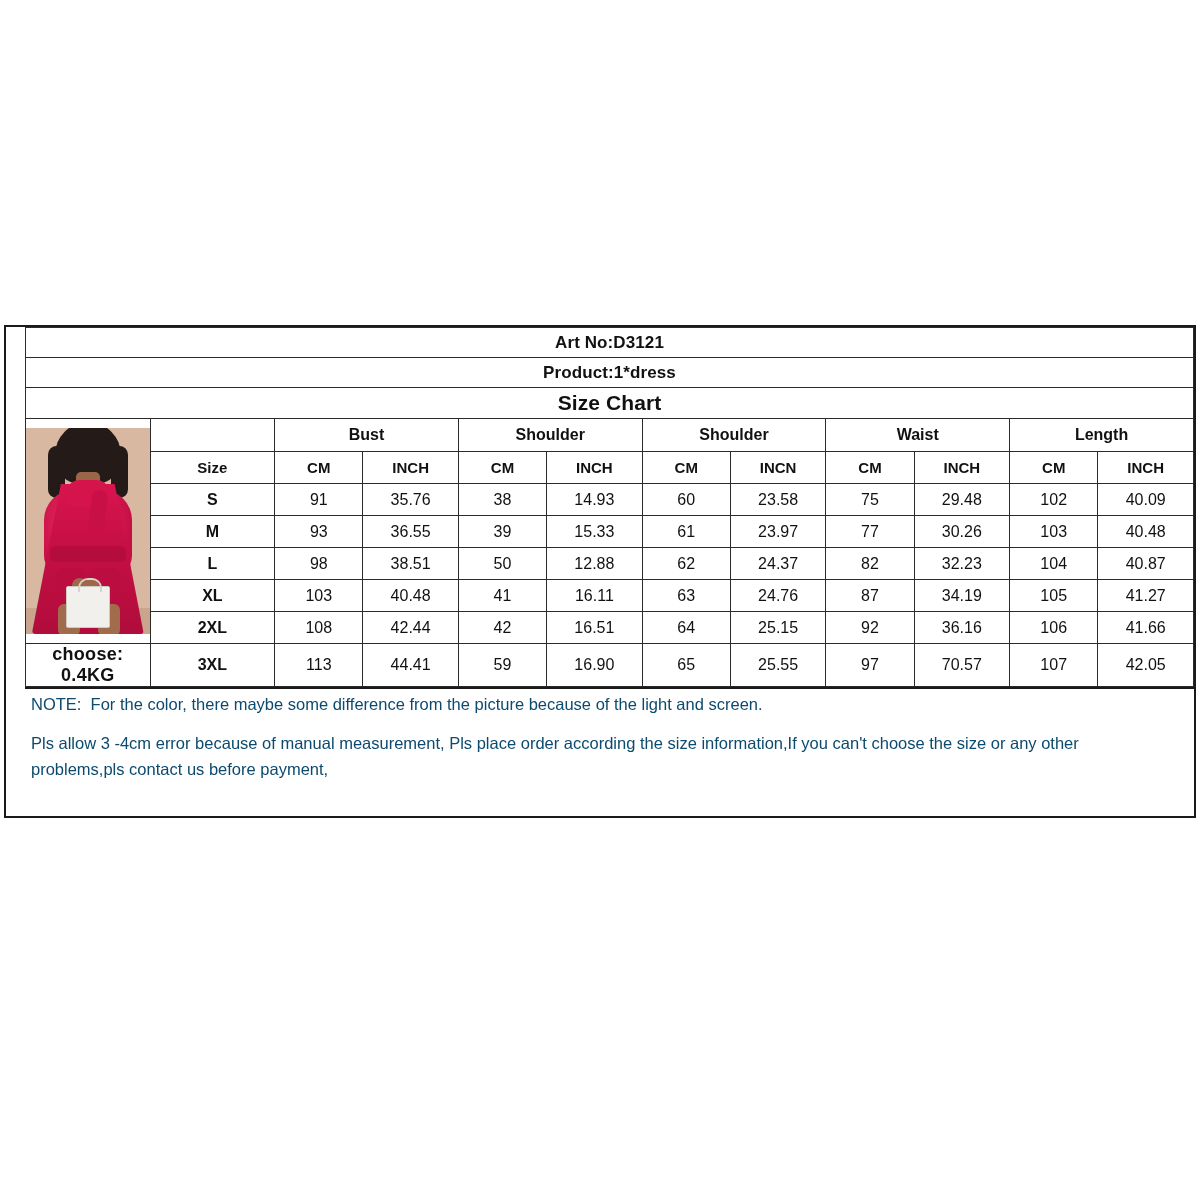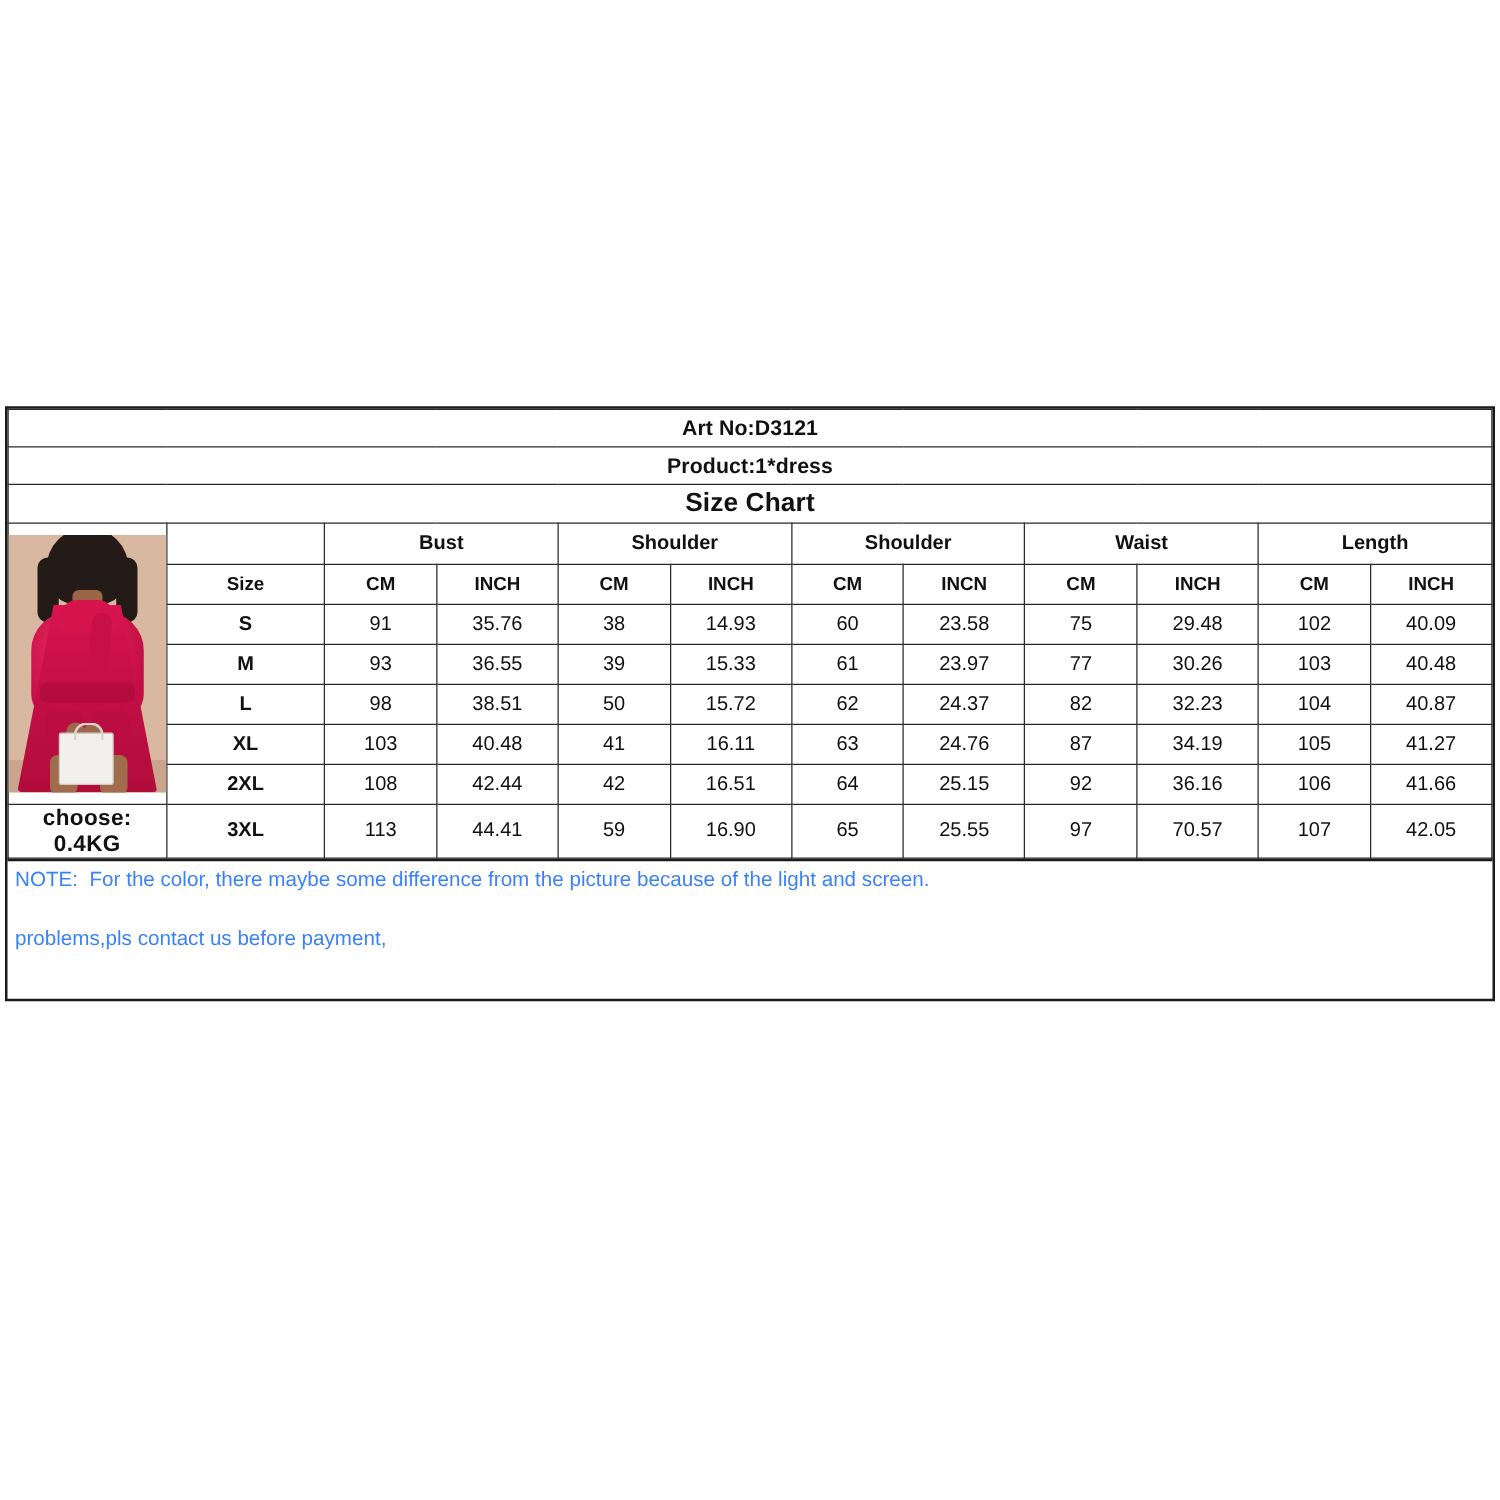--- a/index.html
+++ b/index.html
@@ -16,20 +16,21 @@
   }
 
   #sheet {
     position: absolute;
     left: 4px;
     top: 325px;
     width: 1192px;
     border: 2px solid #1a1a1a;
     box-sizing: border-box;
     background: #ffffff;
+    padding-left: 19px;
   }
 
   table.chart {
     border-collapse: collapse;
     width: 100%;
     table-layout: fixed;
   }
   table.chart td {
     border: 1px solid #2b2b2b;
     text-align: center;
@@ -101,21 +102,21 @@
   col.c-size   { width: 120px; }
   col.c-cm     { width: 85px;  }
   col.c-in     { width: 92px;  }
 
   
   .notes {
     border-top: 2px solid #1a1a1a;
     padding: 7px 6px 10px 6px;
     font-size: 16.5px;
     line-height: 1.05;
-    color: #3b82f6;
+    color: #0c4a6e;
   }
   .notes p {
     margin: 0 0 0 0;
     padding: 0;
     white-space: pre-wrap;
   }
   .notes .gap { height: 22px; }
   .notes .gap2 { height: 28px; }
   .notes .l2 { margin-top: 0; }
 
@@ -303,21 +304,21 @@
       <td class="num">30.26</td>
       <td class="num">103</td>
       <td class="num">40.48</td>
     </tr>
 
     <tr class="drow">
       <td class="size-cell">L</td>
       <td class="num">98</td>
       <td class="num">38.51</td>
       <td class="num">50</td>
-      <td class="num">15.72</td>
+      <td class="num">12.88</td>
       <td class="num">62</td>
       <td class="num">24.37</td>
       <td class="num">82</td>
       <td class="num">32.23</td>
       <td class="num">104</td>
       <td class="num">40.87</td>
     </tr>
 
     <tr class="drow">
       <td class="size-cell">XL</td>
@@ -360,18 +361,19 @@
       <td class="num">70.57</td>
       <td class="num">107</td>
       <td class="num">42.05</td>
     </tr>
   </tbody>
     </table>
 
   <div class="notes">
     <p>NOTE:  For the color, there maybe some difference from the picture because of the light and screen.</p>
     <div class="gap"></div>
+    <p class="l2">Pls allow 3 -4cm error because of manual measurement, Pls place order according the size information,If you can't choose the size or any other</p>
     <div style="height:8px"></div>
     <p>problems,pls contact us before payment,</p>
     <div class="gap2"></div>
   </div>
 
 </div>
 
 </body></html>

